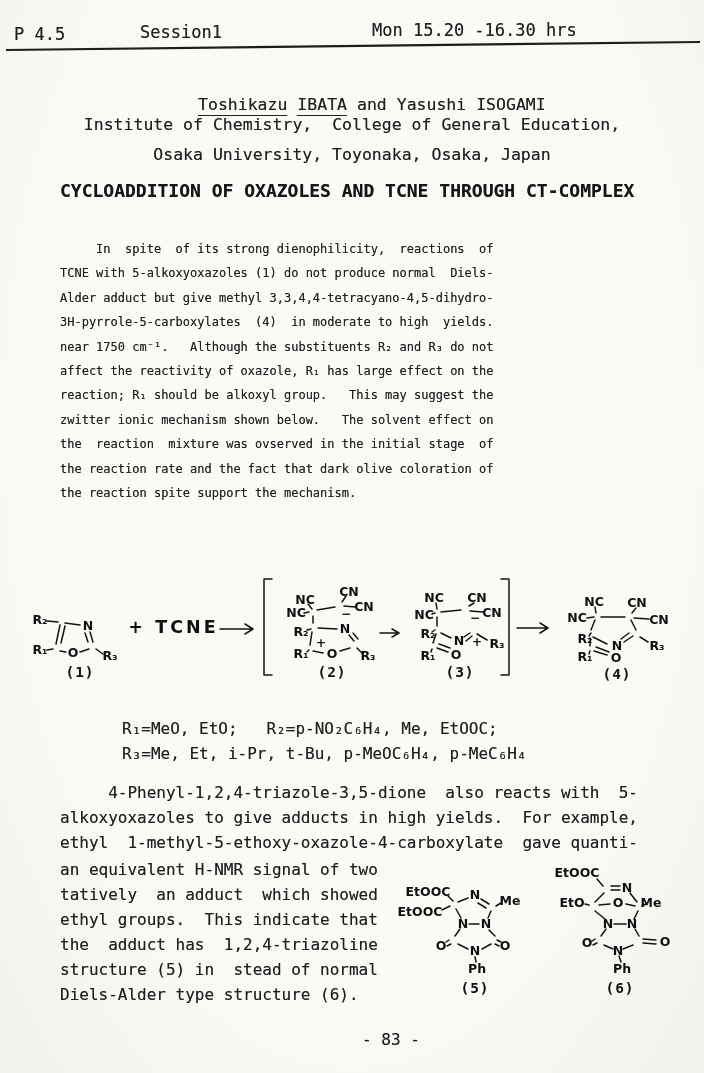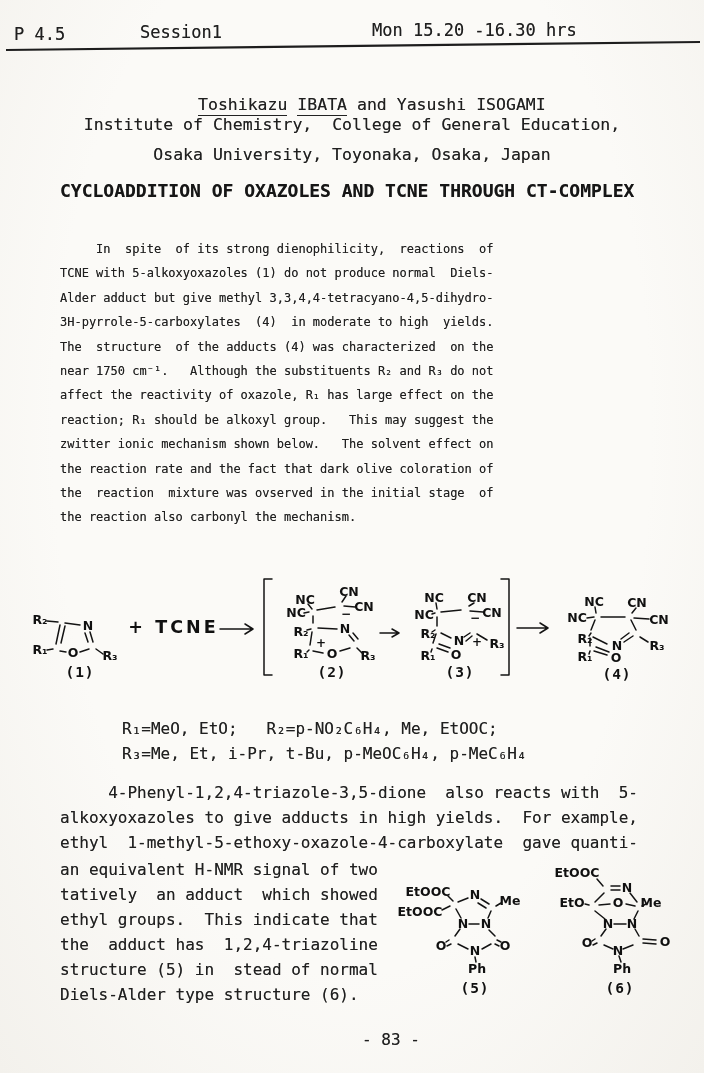--- a/index.html
+++ b/index.html
@@ -53,28 +53,27 @@
 
   <div class="abs affil typed" style="left:0; top:110px"><div class="tline">Institute of Chemistry,  College of General Education,</div><div class="tline">Osaka University, Toyonaka, Osaka, Japan</div></div>
 
   <div class="abs title typed" style="left:60px; top:180px">CYCLOADDITION OF OXAZOLES AND TCNE THROUGH CT-COMPLEX</div>
 
   <div class="abs body-text typed" style="left:60px; top:237px">
       <div class="tline">     In  spite  of its strong dienophilicity,  reactions  of</div>
       <div class="tline">TCNE with 5-alkoxyoxazoles (1) do not produce normal  Diels-</div>
       <div class="tline">Alder adduct but give methyl 3,3,4,4-tetracyano-4,5-dihydro-</div>
       <div class="tline">3H-pyrrole-5-carboxylates  (4)  in moderate to high  yields.</div>
-      <div class="tline">The  structure  of the adducts (4) was characterized  on the</div>
       <div class="tline">near 1750 cm⁻¹.   Although the substituents R₂ and R₃ do not</div>
       <div class="tline">affect the reactivity of oxazole, R₁ has large effect on the</div>
       <div class="tline">reaction; R₁ should be alkoxyl group.   This may suggest the</div>
       <div class="tline">zwitter ionic mechanism shown below.   The solvent effect on</div>
+      <div class="tline">the  reaction  mixture was ovserved in the initial stage  of</div>
       <div class="tline">the reaction rate and the fact that dark olive coloration of</div>
-      <div class="tline">the  reaction  mixture was ovserved in the initial stage  of</div>
-      <div class="tline">the reaction also carbonyl the mechanism.</div>
+      <div class="tline">the reaction spite support the mechanism.</div>
     </div>
 
   <div class="scheme" style="left:0; top:565px; width:704px; height:122px">
     <svg width="704" height="122" viewBox="0 0 704 122">
 
       <path class="bond" d="M47,56 L58,57 M47,85 L53,84 M60,60 L56,79 M65,61 L61,78 M65,58 L80,60 M90,67 L93,77 M85,68 L88,77 M89,84 L80,87 M66,87 L60,86 M96,84 L103,89"></path>
 
       <path class="bond" d="M220,64 L253,64 M253,64 L245,59 M253,64 L245,69"></path>
 
       <path class="bond" d="M272,14 L264,14 L264,110 L272,110 M501,14 L509,14 L509,110 L501,110" stroke-width="1.8"></path>

